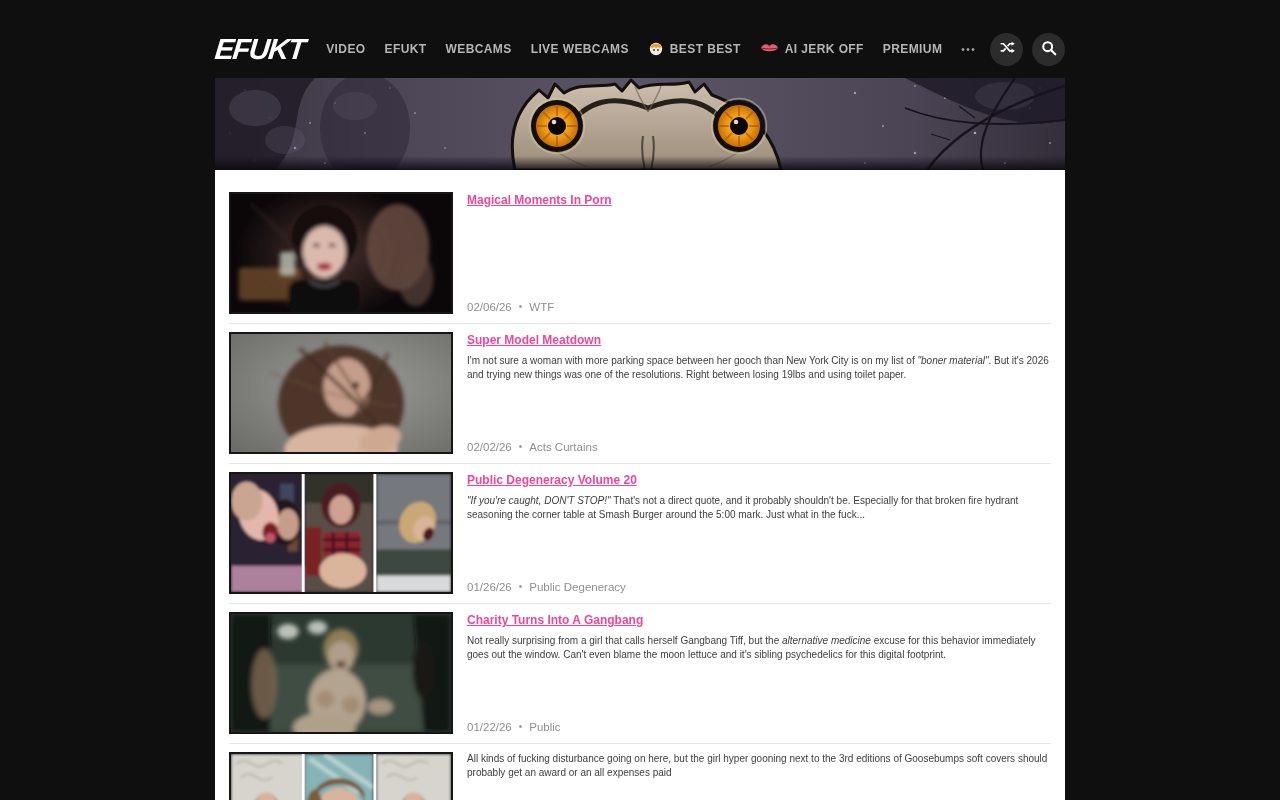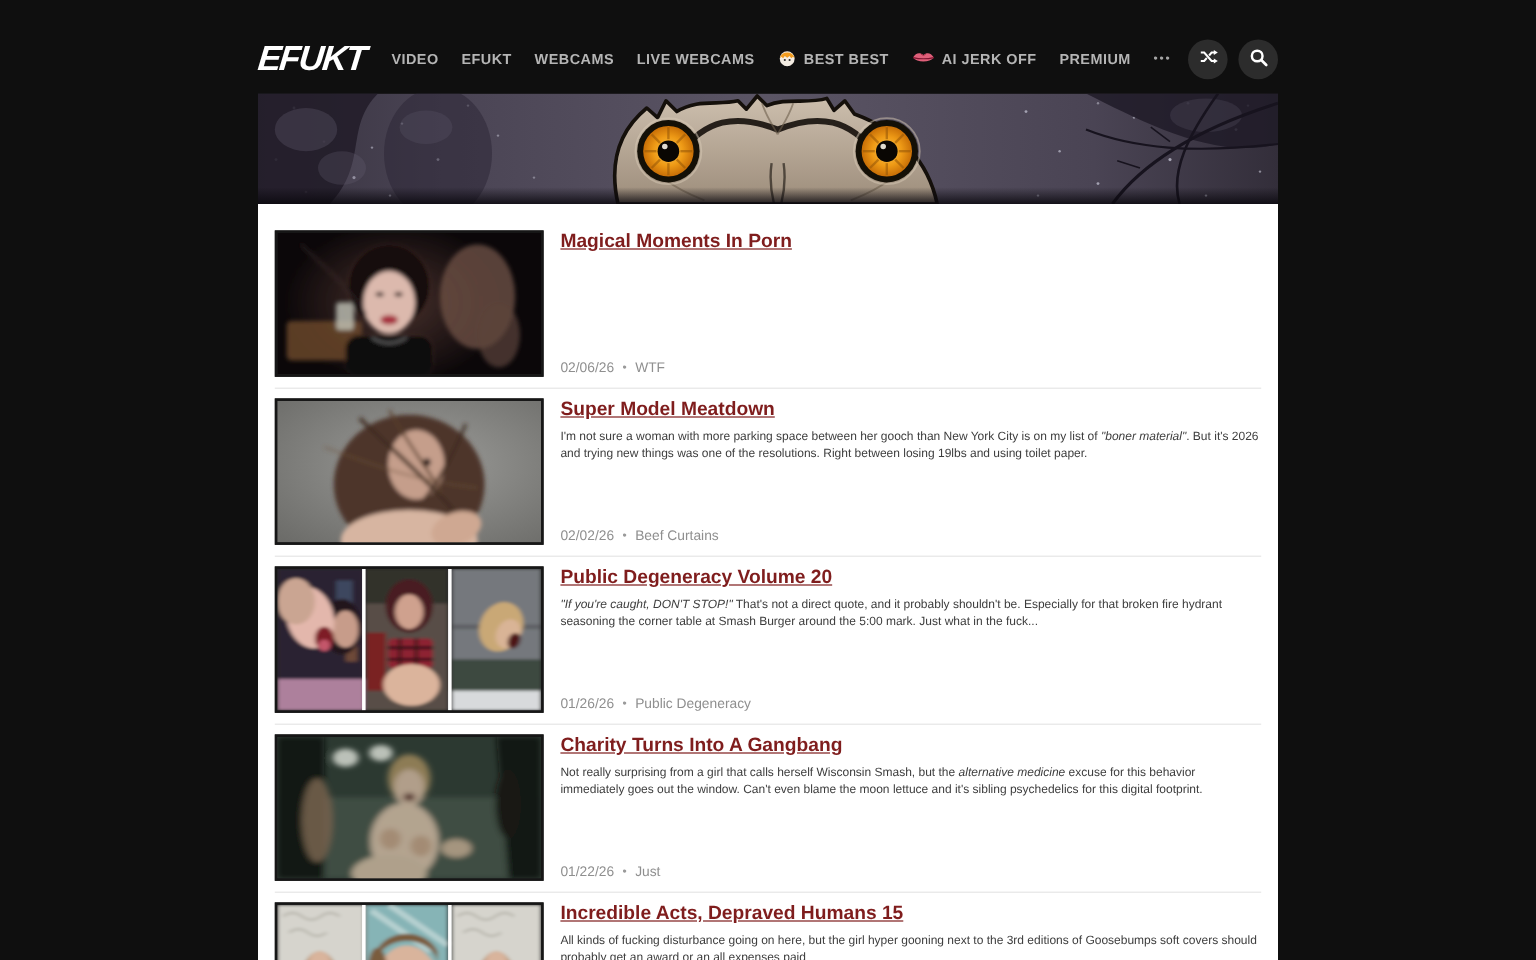--- a/index.html
+++ b/index.html
@@ -22,21 +22,21 @@
   .banner svg { display:block; }
 
   
   .content { background:#ffffff; height:630px; padding:22px 14px 0; }
   .row { display:flex; gap:14px; border-bottom:1px solid #e5e5e5; padding:8px 0 9px; }
   .row:first-child { padding-top:0; }
   .row:last-child { border-bottom:none; }
   .thumb { width:224px; height:122px; flex:none; border:2px solid #161616; background:#222; cursor:pointer; overflow:hidden; }
   .thumb svg { display:block; width:220px; height:118px; }
   .info { flex:1; min-width:0; display:flex; flex-direction:column; }
-  .title { color:#7f1d1d; font-size:16px; font-weight:bold; text-decoration:underline; align-self:flex-start; margin:1px 0 7px; cursor:pointer; }
+  .title { color:#ec4899; font-size:12px; font-weight:bold; text-decoration:underline; align-self:flex-start; margin:1px 0 7px; cursor:pointer; }
   .desc { font-size:10px; color:#3d3d3d; line-height:1.37; }
   .desc i { font-style:italic; }
   .desc b { font-weight:normal; }
   .meta { margin-top:auto; display:flex; align-items:flex-start; gap:7px; font-size:11.5px; color:#8f8f8f; padding-bottom:1px; }
   .meta .sep { font-size:10px; color:#9a9a9a; }
   .meta a { color:#8f8f8f; text-decoration:none; }
 </style>
 </head>
 <body>
 
@@ -293,21 +293,21 @@
             <ellipse cx="152" cy="110" rx="22" ry="14" fill="#cfa892" transform="rotate(-20 152 110)"></ellipse>
           </g>
         </svg>
       </div>
       <div class="info">
         <a href="#" class="title">Super Model Meatdown</a>
         <div class="desc"><span>I'm not sure a woman with more parking space between her gooch than New York City is on my list of </span><i>"boner material"</i><span>. But it's 2026 and trying new things was one of the resolutions. Right between losing 19lbs and using toilet paper.</span></div>
         <div class="meta">
           <span>02/02/26</span>
           <span class="sep">•</span>
-          <a href="#">Beef Curtains</a>
+          <a href="#">Acts Curtains</a>
         </div>
       </div>
     </div>
 
     <div class="row">
       <div class="thumb">
         <svg viewBox="0 0 224 122" preserveAspectRatio="none">
           <g filter="url(#f16)">
             <rect width="74" height="122" fill="#2a2130"></rect>
             <rect x="50" y="10" width="14" height="40" fill="#4f6e8e" opacity=".5"></rect>
@@ -369,25 +369,25 @@
             <circle cx="96" cy="88" r="9" fill="#b98c72" opacity=".6"></circle>
             <circle cx="122" cy="94" r="9" fill="#b98c72" opacity=".6"></circle>
             <ellipse cx="95" cy="118" rx="32" ry="16" fill="#d6bca6"></ellipse>
             <ellipse cx="152" cy="96" rx="13" ry="8" fill="#c9ad96"></ellipse>
           </g>
           <rect width="224" height="122" fill="#23402c" opacity=".22"></rect>
         </svg>
       </div>
       <div class="info">
         <a href="#" class="title">Charity Turns Into A Gangbang</a>
-        <div class="desc"><span>Not really surprising from a girl that calls herself Wisconsin Smash, but the </span><i>alternative medicine</i><span> excuse for this behavior immediately goes out the window. Can't even blame the moon lettuce and it's sibling psychedelics for this digital footprint.</span></div>
+        <div class="desc"><span>Not really surprising from a girl that calls herself Gangbang Tiff, but the </span><i>alternative medicine</i><span> excuse for this behavior immediately goes out the window. Can't even blame the moon lettuce and it's sibling psychedelics for this digital footprint.</span></div>
         <div class="meta">
           <span>01/22/26</span>
           <span class="sep">•</span>
-          <a href="#">Just</a>
+          <a href="#">Public</a>
         </div>
       </div>
     </div>
 
     <div class="row">
       <div class="thumb">
         <svg viewBox="0 0 224 122" preserveAspectRatio="none">
           <g filter="url(#f16)">
             <rect width="74" height="122" fill="#d6d4cd"></rect>
             <path d="M5 10 q8 -6 16 0 q8 6 16 0 q8 -6 16 0 M10 24 q8 -6 16 0 q8 6 16 0" stroke="#b9b7ae" stroke-width="2" fill="none"></path>
@@ -410,20 +410,19 @@
             <ellipse cx="186" cy="52" rx="10" ry="12" fill="#d9b49c"></ellipse>
             <rect x="166" y="82" width="42" height="28" rx="6" fill="#d98a98"></rect>
             <rect x="148" y="106" width="76" height="16" fill="#3e5a7c"></rect>
             <ellipse cx="212" cy="92" rx="9" ry="12" fill="#caa08a"></ellipse>
           </g>
           <rect x="72" width="3" height="122" fill="#fff"></rect>
           <rect x="145" width="3" height="122" fill="#fff"></rect>
         </svg>
       </div>
       <div class="info">
-        <a href="#" class="title">Incredible Acts, Depraved Humans 15</a>
         <div class="desc"><span>All kinds of fucking disturbance going on here, but the girl hyper gooning next to the 3rd editions of Goosebumps soft covers should probably get an award or an all expenses paid</span></div>
 
       </div>
     </div>
 
   </div>
 </div>
 
 </body></html>

